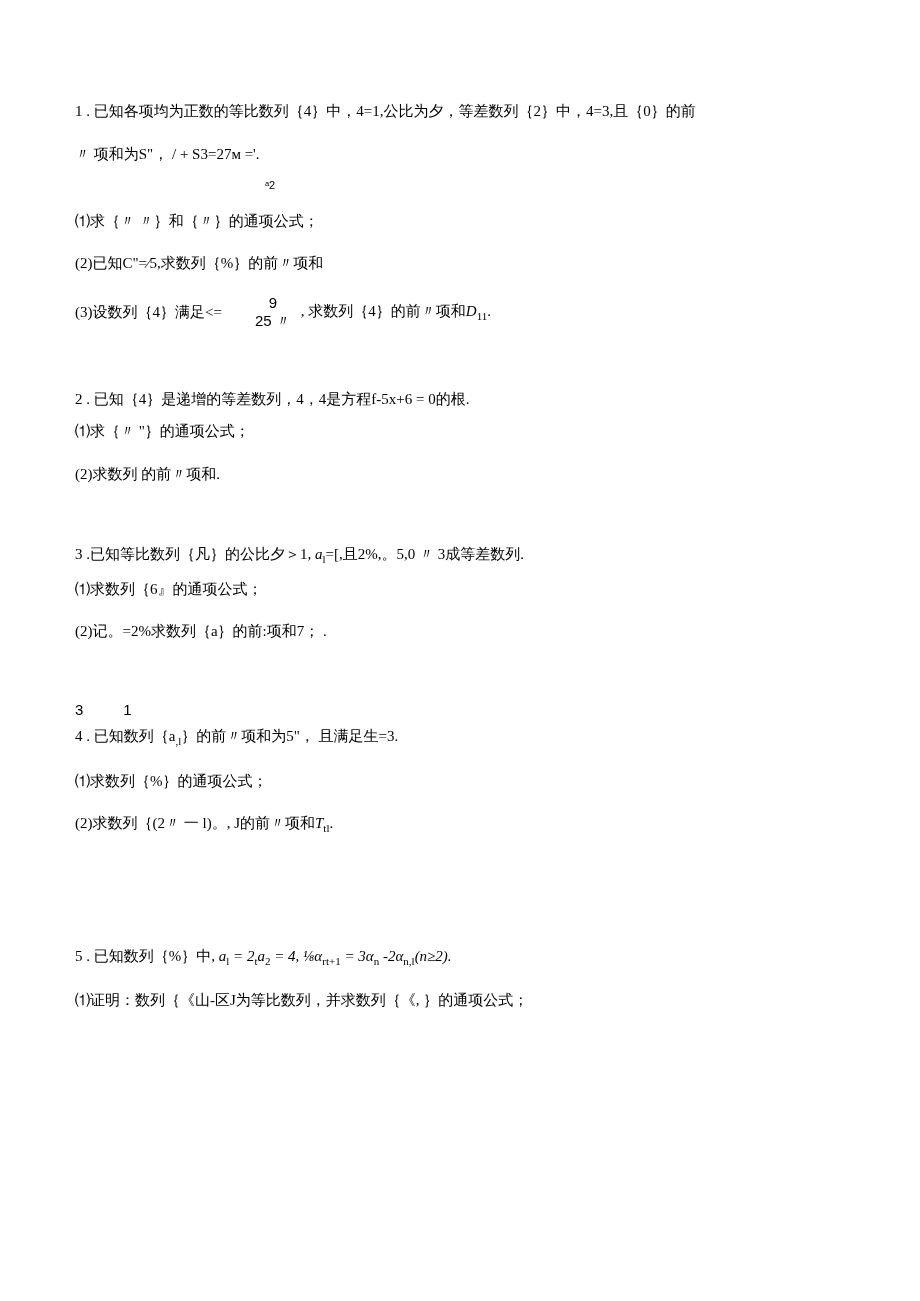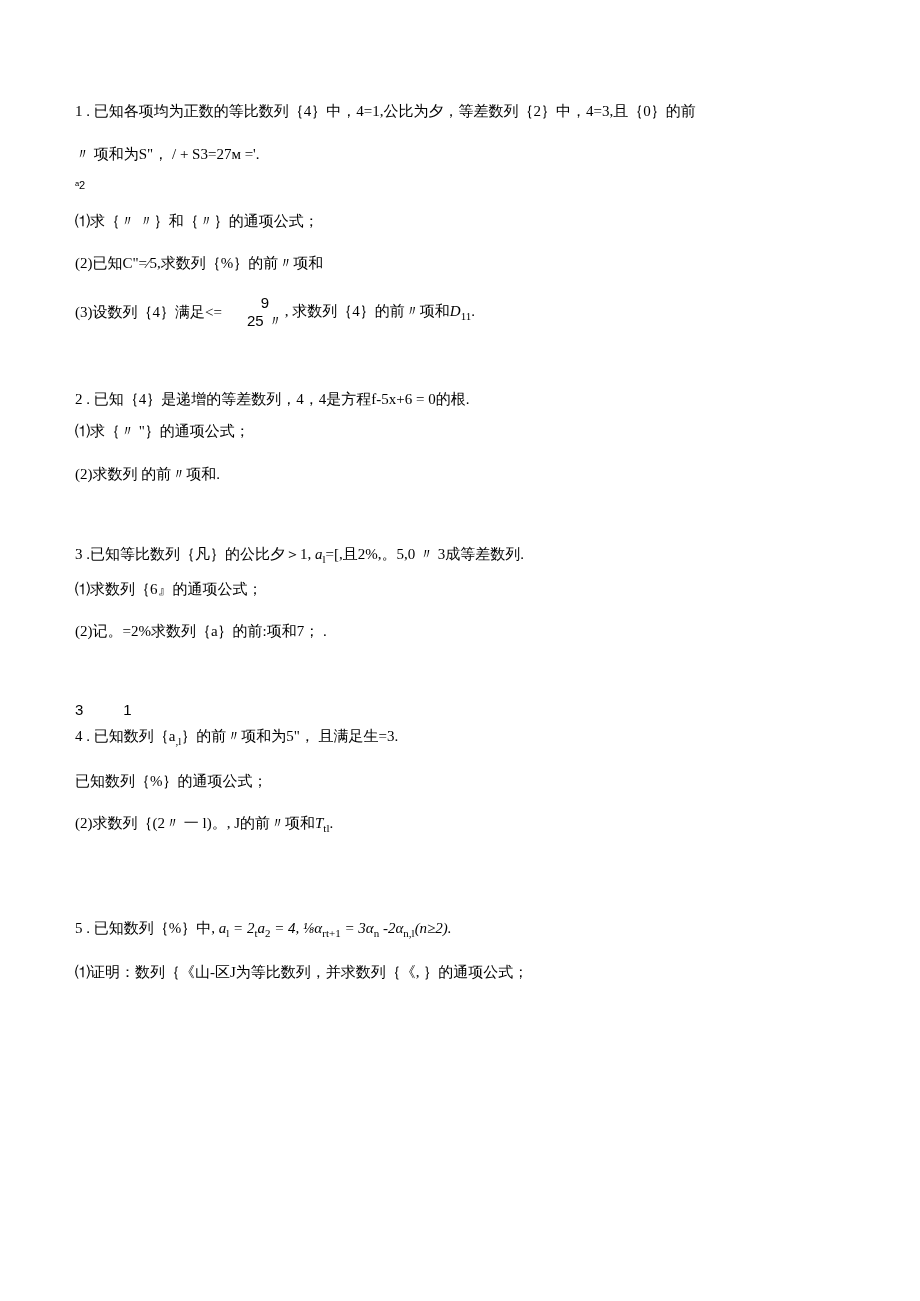--- a/index.html
+++ b/index.html
@@ -47,20 +47,21 @@
     font-family: Arial, sans-serif;
     line-height: 1.1;
   }
   .frac-top {
     display: block;
   }
   .frac-bot {
     display: block;
   }
   .floating {
+    margin-left: 190px;
     margin-top: -6px;
     margin-bottom: 8px;
     font-family: Arial, sans-serif;
   }
   .floating2 {
     margin-top: -2px;
     margin-bottom: 4px;
     font-family: Arial, sans-serif;
   }
 </style>
@@ -72,21 +73,21 @@
   <div class="problem">
     <p class="pline">1 . 已知各项均为正数的等比数列｛4｝中，4=1,公比为夕，等差数列｛2｝中，4=3,且｛0｝的前</p>
     <p class="pline">
       <span>〃 项和为S"，  / + S3=27м ='.</span>
     </p>
     <div class="floating">
       <span class="supsmall">ᵃ2</span>
     </div>
     <p class="pline">⑴求｛〃 〃｝和｛〃｝的通项公式；</p>
     <p class="pline">(2)已知C"=∕5,求数列｛%｝的前〃项和</p>
-    <p class="pline" style="display:flex;align-items:center;gap:2px;">
+    <p class="pline" style="display:flex;align-items:center;gap:10px;">
       <span style="display:inline-block;width:170px;">(3)设数列｛4｝满足&lt;=</span>
       <span class="frac-holder">
         <span class="frac-top">9</span>
         <span style="display:block;height:2px;"></span>
         <span class="frac-bot">25 〃</span>
       </span>
       <span>, 求数列｛4｝的前〃项和<span class="ital">D</span><span class="sub">11</span><span>.</span></span>
     </p>
   </div>
 
@@ -106,26 +107,26 @@
     </p>
   </div>
 
   <div class="problem">
     <div class="floating2">
       <span style="margin-right:40px;">3</span><span>1</span>
     </div>
     <p class="pline">
       <span>4  . 已知数列｛a</span><span class="sub">,l</span><span>｝的前〃项和为5"， 且满足生=3.</span>
     </p>
-    <p class="pline">已知数列｛%｝的通项公式；</p>
+    <p class="pline">⑴求数列｛%｝的通项公式；</p>
     <p class="pline">
       <span>(2)求数列｛(2〃 一 l)。, J的前〃项和</span><span class="ital">T</span><span class="sub">tl</span><span>.</span>
     </p>
   </div>
 
-  <div class="problem" style="margin-top:80px;">
+  <div class="problem" style="margin-top:108px;">
     <p class="pline">
       <span>5  . 已知数列｛%｝中, </span><span class="ital">a</span><span class="sub">l</span><span class="ital"> = 2</span><span class="sub">t</span><span class="ital">a</span><span class="sub">2</span><span class="ital"> = 4, ⅛α</span><span class="sub">rt+1</span><span class="ital"> = 3α</span><span class="sub">n</span><span class="ital"> -2α</span><span class="sub">n,l</span><span class="ital">(n≥2).</span>
     </p>
     <p class="pline">⑴证明：数列｛《山-区J为等比数列，并求数列｛《, ｝的通项公式；</p>
   </div>
 
 </div>
 
 </body></html>

